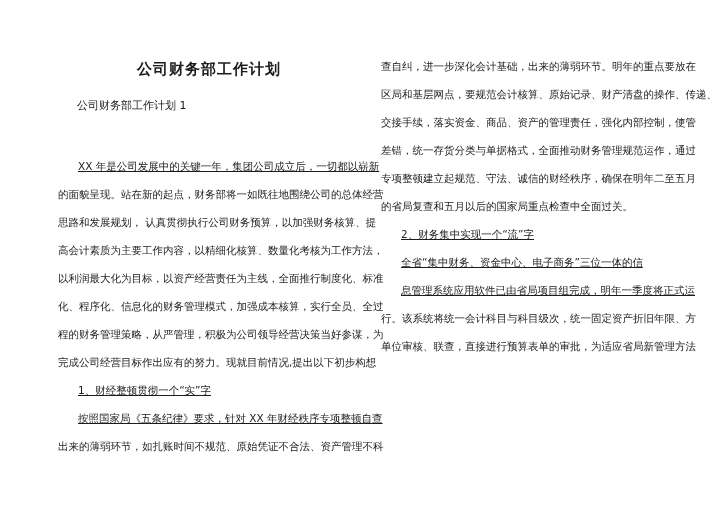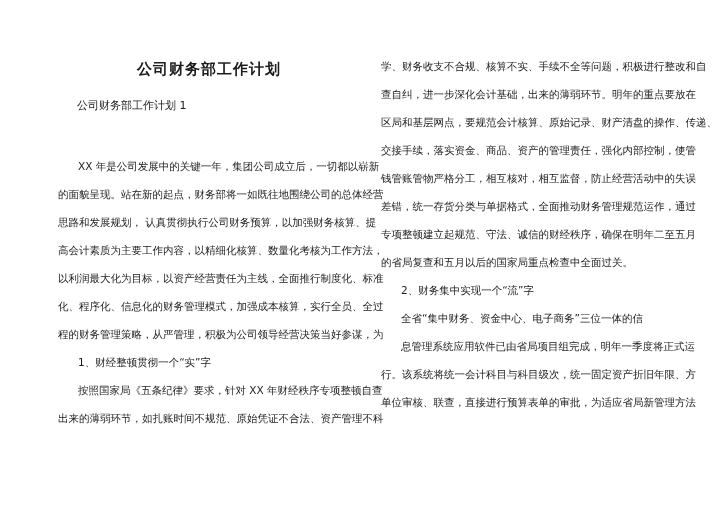--- a/index.html
+++ b/index.html
@@ -54,51 +54,50 @@
   }
   .col-left  .body-lines { top: 152px; }
   .col-right .body-lines { top: 52px; }
 
   .line {
     height: 28px;
     line-height: 28px;
     font-size: 10.5px;
     white-space: nowrap;
   }
-  .line.indent { padding-left: 20px; }
+  .line.indent { padding-left: 20px; text-decoration: underline; }
 </style>
 </head>
 <body>
 
 <div class="page">
 
   <div class="col col-left">
     <h1 class="doc-title">公司财务部工作计划</h1>
     <div class="doc-subtitle">公司财务部工作计划 1</div>
     <div class="body-lines">
         <div class="line indent">XX 年是公司发展中的关键一年，集团公司成立后，一切都以崭新</div>
         <div class="line">的面貌呈现。站在新的起点，财务部将一如既往地围绕公司的总体经营</div>
         <div class="line">思路和发展规划， 认真贯彻执行公司财务预算，以加强财务核算、提</div>
         <div class="line">高会计素质为主要工作内容，以精细化核算、数量化考核为工作方法，</div>
         <div class="line">以利润最大化为目标，以资产经营责任为主线，全面推行制度化、标准</div>
         <div class="line">化、程序化、信息化的财务管理模式，加强成本核算，实行全员、全过</div>
         <div class="line">程的财务管理策略，从严管理，积极为公司领导经营决策当好参谋，为</div>
+        <div class="line">完成公司经营目标作出应有的努力。现就目前情况,提出以下初步构想</div>
         <div class="line indent">1、财经整顿贯彻一个“实”字</div>
         <div class="line indent">按照国家局《五条纪律》要求，针对 XX 年财经秩序专项整顿自查</div>
         <div class="line">出来的薄弱环节，如扎账时间不规范、原始凭证不合法、资产管理不科</div>
       </div>
   </div>
 
   <div class="col col-right">
     <div class="body-lines">
-        <div class="line">学、财务收支不合规、核算不实、手续不全等问题，积极进行整改和自</div>
         <div class="line">查自纠，进一步深化会计基础，出来的薄弱环节。明年的重点要放在</div>
         <div class="line">区局和基层网点，要规范会计核算、原始记录、财产清盘的操作、传递、</div>
         <div class="line">交接手续，落实资金、商品、资产的管理责任，强化内部控制，使管</div>
-        <div class="line">钱管账管物严格分工，相互核对，相互监督，防止经营活动中的失误</div>
         <div class="line">差错，统一存货分类与单据格式，全面推动财务管理规范运作，通过</div>
         <div class="line">专项整顿建立起规范、守法、诚信的财经秩序，确保在明年二至五月</div>
         <div class="line">的省局复查和五月以后的国家局重点检查中全面过关。</div>
         <div class="line indent">2、财务集中实现一个“流”字</div>
         <div class="line indent">全省“集中财务、资金中心、电子商务”三位一体的信</div>
         <div class="line indent">息管理系统应用软件已由省局项目组完成，明年一季度将正式运</div>
         <div class="line">行。该系统将统一会计科目与科目级次，统一固定资产折旧年限、方</div>
         <div class="line">单位审核、联查，直接进行预算表单的审批，为适应省局新管理方法</div>
       </div>
   </div>

